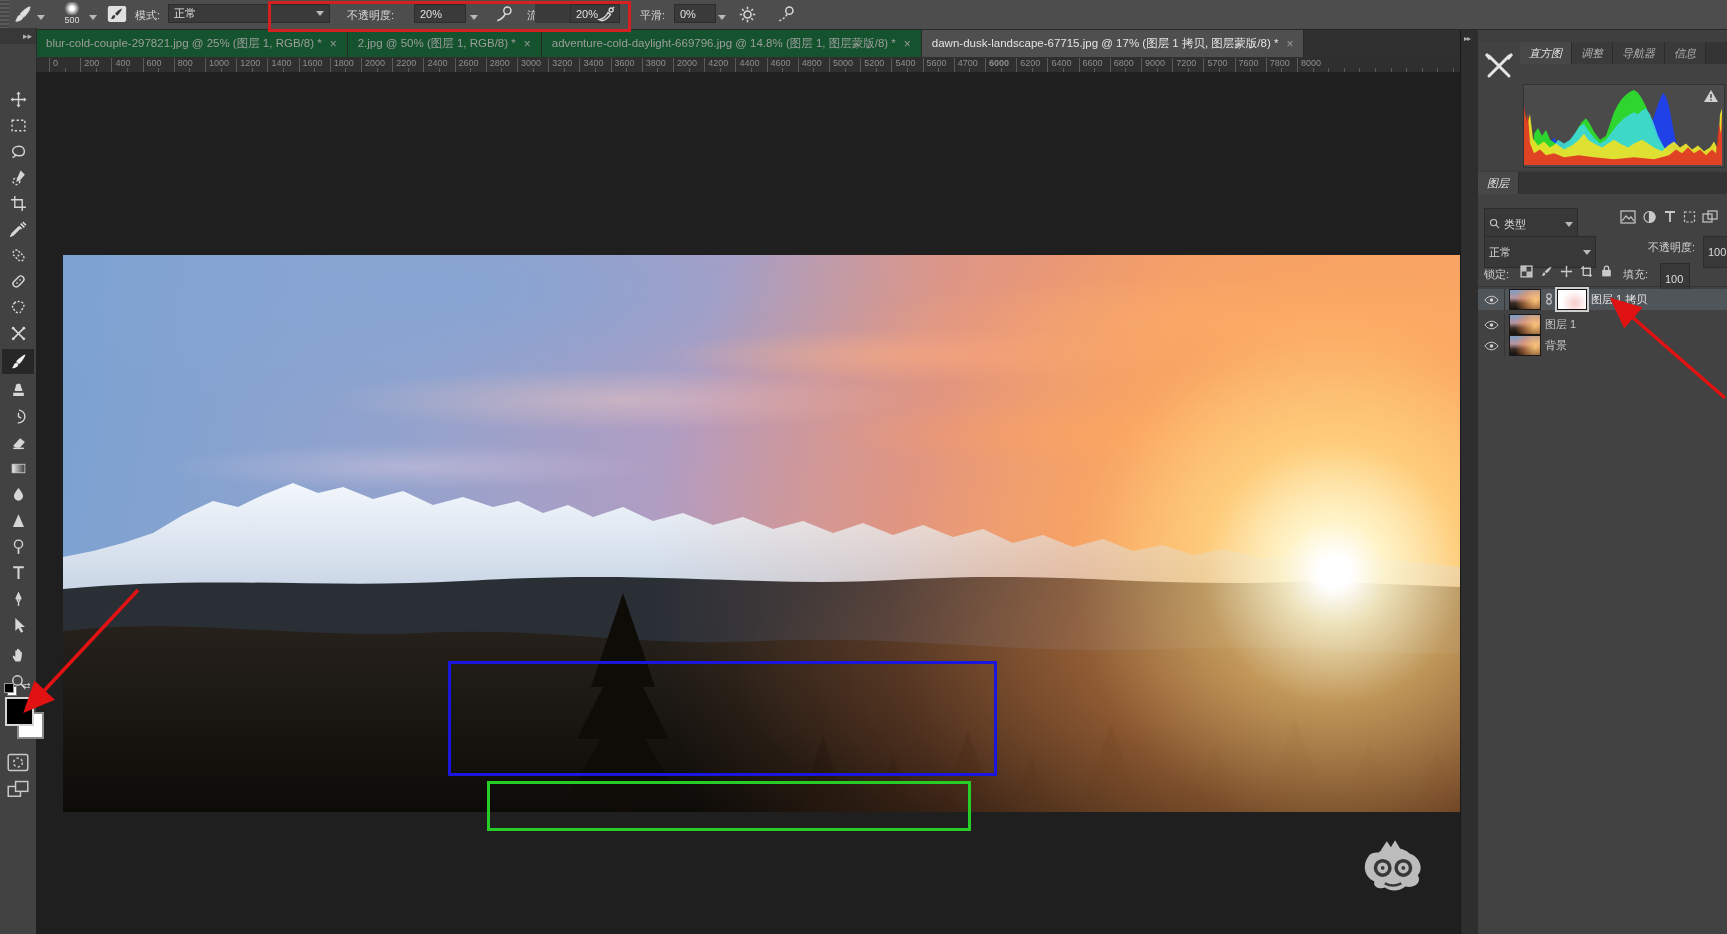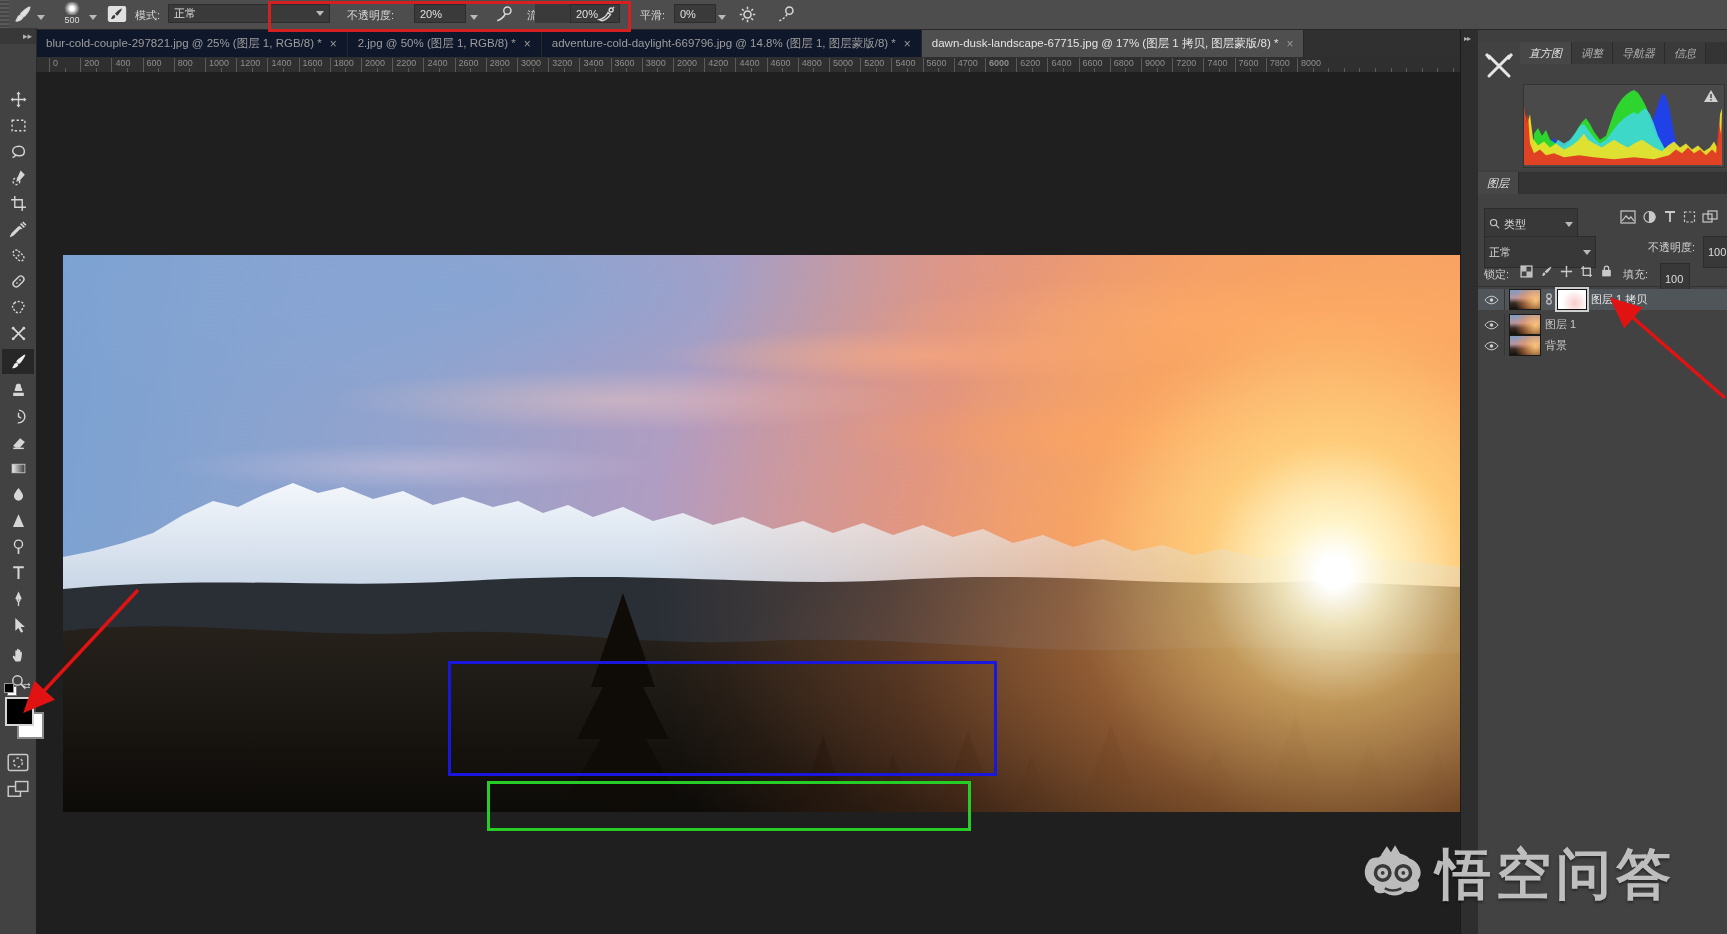--- a/index.html
+++ b/index.html
@@ -14,21 +14,21 @@
   .obox{position:absolute;top:4px;height:19px;background:#3a3a3a;border:1px solid #2d2d2d;color:#e0e0e0;
         display:flex;align-items:center;padding:0 5px;box-sizing:border-box;}
   .olabel{position:absolute;top:8px;color:#d6d6d6;}
   .chev{width:0;height:0;border-left:4px solid transparent;border-right:4px solid transparent;border-top:5px solid #b9b9b9;display:inline-block;}
   .chevbtn{position:absolute;top:10px;}
   .redbox{position:absolute;left:268px;top:1px;width:357px;height:25px;border:3px solid var(--highlight_box_red,#d42020);z-index:6;}
   .obicon svg{stroke:#d8d8d8;fill:none;stroke-width:1.3;}
 
   
   #tabbar{position:absolute;left:36px;top:30px;width:1424px;height:27px;background:#303030;display:flex;overflow:hidden;}
-  .dtab{height:27px;display:flex;align-items:center;gap:8px;padding:0 10px;background:#0f172a;color:#9d9d9d;
+  .dtab{height:27px;display:flex;align-items:center;gap:8px;padding:0 10px;background:#14532d;color:#9d9d9d;
         border-right:1px solid #282828;white-space:nowrap;font-size:11.5px;}
   .dtab.active{background:#4f4f4f;color:#e4e4e4;}
   .tabclose{color:#9a9a9a;font-size:12px;line-height:1;}
 
   
   #hruler{position:absolute;left:36px;top:57px;width:1424px;height:15px;background:#2f2f2f;border-bottom:1px solid #1c1c1c;overflow:hidden;}
   #hruler .ticks{position:absolute;left:13px;right:0;bottom:0;height:4px;background:repeating-linear-gradient(90deg,#5a5a5a 0 1px,transparent 1px 15.6px);}
   .hrl{position:absolute;top:1px;padding-left:3px;font-size:9px;color:#8e8e8e;border-left:1px solid #5a5a5a;height:14px;}
   #vruler{position:absolute;left:36px;top:72px;width:14px;height:862px;background:#2f2f2f;border-right:1px solid #1c1c1c;overflow:hidden;}
   #vruler .ticks{position:absolute;top:0;bottom:0;right:0;width:4px;background:repeating-linear-gradient(180deg,#5a5a5a 0 1px,transparent 1px 19.5px);}
@@ -258,21 +258,21 @@
         <span class="hrl" style="left: 855.4px;">5400</span>
         <span class="hrl" style="left: 886.6px;">5600</span>
         <span class="hrl" style="left: 917.8px;">4700</span>
         <span class="hrl" style="left: 949px; font-weight: bold;">6000</span>
         <span class="hrl" style="left: 980.2px;">6200</span>
         <span class="hrl" style="left: 1011.4px;">6400</span>
         <span class="hrl" style="left: 1042.6px;">6600</span>
         <span class="hrl" style="left: 1073.8px;">6800</span>
         <span class="hrl" style="left: 1105px;">9000</span>
         <span class="hrl" style="left: 1136.2px;">7200</span>
-        <span class="hrl" style="left: 1167.4px;">7400</span>
+        <span class="hrl" style="left: 1167.4px;">5700</span>
         <span class="hrl" style="left: 1198.6px;">7600</span>
         <span class="hrl" style="left: 1229.8px;">7800</span>
         <span class="hrl" style="left: 1261px;">8000</span>
       </div>
   </div>
   <div id="vruler">
     <div class="ticks"></div>
     <div>
         <div class="vrl" style="top: 7px;">1
 0
@@ -738,16 +738,15 @@
       <svg width="66" height="62" viewBox="0 0 64 60">
         <polygon points="20,12 26,3 30,9 34,2 40,12" fill="#c8c8c8"></polygon>
         <path d="M8 18 C2 26 4 38 14 42 C12 48 20 50 24 48 C30 52 38 52 44 47 C54 49 60 42 56 36 C62 30 58 18 48 15 C42 8 24 8 18 14 C12 14 10 15 8 18 Z" fill="#c8c8c8"></path>
         <circle cx="22" cy="29" r="7" fill="none" stroke="#3a3a3a" stroke-width="3.4"></circle>
         <circle cx="22" cy="29" r="1.8" fill="#3a3a3a"></circle>
         <circle cx="42" cy="29" r="7" fill="none" stroke="#3a3a3a" stroke-width="3.4"></circle>
         <circle cx="42" cy="29" r="1.8" fill="#3a3a3a"></circle>
         <path d="M24 44 Q32 48 40 44" stroke="#3a3a3a" stroke-width="2.4" fill="none"></path>
       </svg>
     </span>
-    <span class="wm-text">悟空问答</span>
   </div>
 
 </div>
 
 </body></html>

